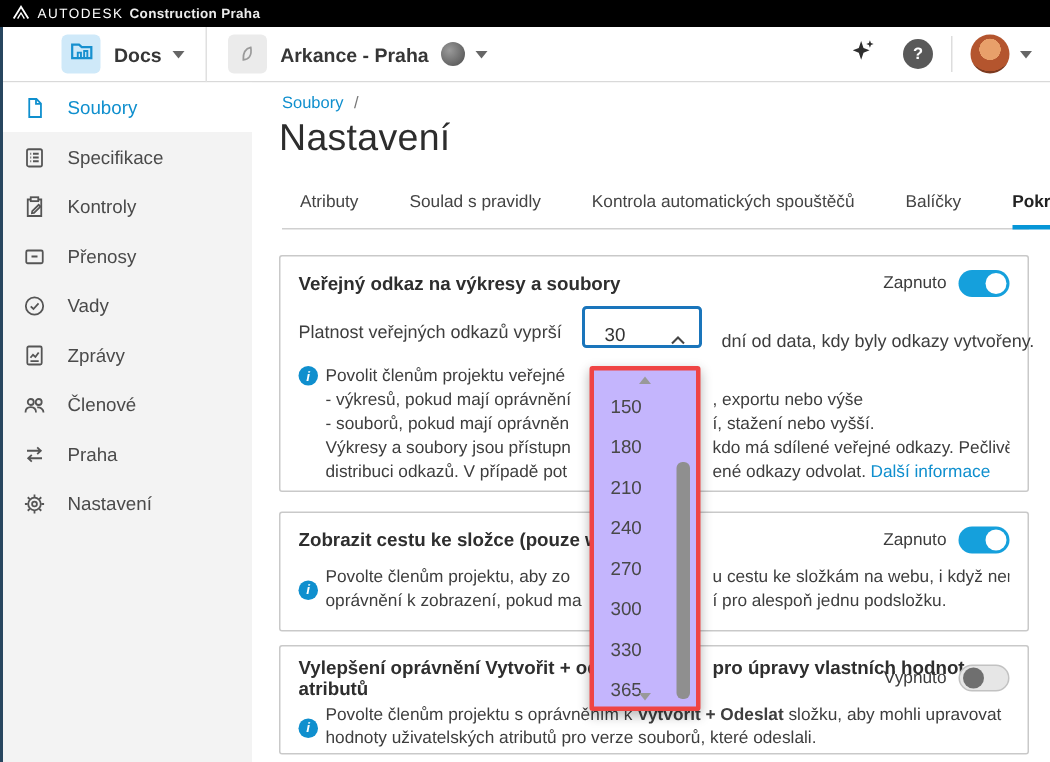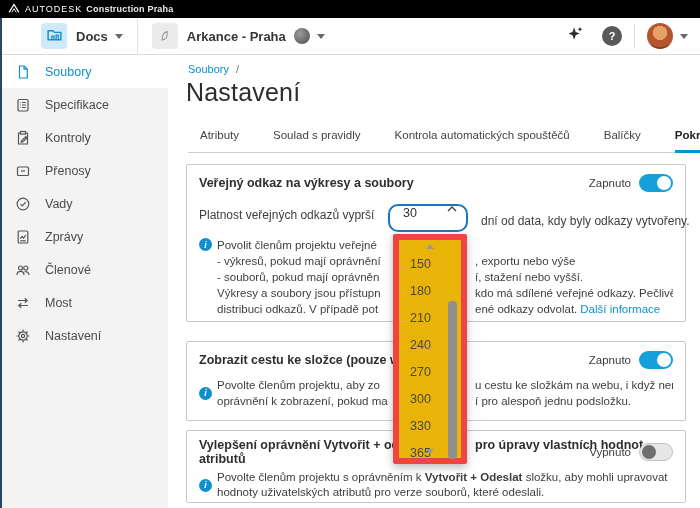--- a/index.html
+++ b/index.html
@@ -53,21 +53,21 @@
   .breadcrumb .bc-sep { color:#777; margin-left:4px; }
   .page-title { position:absolute; left:18px; top:23px; font-size:25px; color:#2d2d2d; font-weight:500; letter-spacing:.2px; }
 
   .tabs { position:absolute; left:20px; top:74px; width:498px; display:flex; gap:22px;
           border-bottom:1px solid #d0d0d0; }
   .tab { font-size:11.5px; color:#444; padding-bottom:9px; cursor:pointer; white-space:nowrap;margin-left:12px; }
   .tab.active { font-weight:bold; color:#222; border-bottom:3px solid #0696d7; margin-bottom:-1px; }
 
   .card { position:absolute; left:18px; width:500px; background:#fff; border:1px solid #c9c9c9;
           border-radius:2px; padding:9px 12px; }
-  .card1 { top:109px; height:158px; }
+  .card1 { top:115px; height:158px; }
   .card2 { top:286px; height:80px; }
   .card3 { top:375px; height:73px; padding-top:7px; }
   .card-head { display:flex; justify-content:space-between; align-items:center; }
   .card-title { font-size:12.5px; font-weight:bold; color:#2e2e2e; line-height:14px; }
   .toggle-wrap { display:flex; align-items:center; gap:8px; font-size:11.5px; color:#3c3c3c; flex:none; }
   .toggle { position:relative; width:34px; height:18px; border-radius:9px; cursor:pointer; }
   .toggle.on { background:#15a0dc; }
   .toggle.on .knob { position:absolute; right:2px; top:2px; width:14px; height:14px; border-radius:50%; background:#fff; }
   .toggle.off { background:#e6e6e6; border:1px solid #c2c2c2; }
   .toggle.off .knob { position:absolute; left:2px; top:1px; width:14px; height:14px; border-radius:50%; background:#6f6f6f; }
@@ -86,26 +86,26 @@
   .line { position:relative; height:16px; line-height:16px; white-space:nowrap; overflow:hidden; }
   .line .post { position:absolute; left:258px; top:0; white-space:nowrap; }
   .link { color:#0f8fce; cursor:pointer; margin-left:3px; }
 
   .t3-line1 { position:relative; height:14px; line-height:14px; white-space:nowrap; }
   .t3-line1 .post { position:absolute; left:276px; top:0; }
   .info-par { max-width:456px; line-height:15px; }
 
   
   .select-box { position:absolute; left:388px; top:204px; width:80px; height:28px; background:#fff;
-                border:2px solid #1a75bb; border-radius:10px; display:flex; align-items:flex-start;
+                border:2px solid #1a75bb; border-radius:3px; display:flex; align-items:flex-end;
                 font-size:12.5px; color:#333; z-index:30; cursor:pointer; }
   .select-box .val { margin-left:13px; }
   .select-box svg { margin-left:auto; margin-right:9px; }
-  .dropdown-panel { position:absolute; left:393px; top:234px; width:74px; height:230px; background:#eab308;
-                    border:6px solid #ef4444; border-radius:2px; box-shadow:0 3px 8px rgba(0,0,0,.28);
+  .dropdown-panel { position:absolute; left:393px; top:244px; width:74px; height:230px; background:#c4b5fd;
+                    border:3px solid #ef4444; border-radius:2px; box-shadow:0 3px 8px rgba(0,0,0,.28);
                     z-index:29; }
   .opt { height:27px; display:flex; align-items:center; padding-left:11px; font-size:12.5px; color:#484848; cursor:pointer; }
   .opts { position:absolute; top:10px; left:0; right:0; }
   .scroll-up { position:absolute; top:4px; left:50%; margin-left:-4px; width:0; height:0;
                border-left:4px solid transparent; border-right:4px solid transparent; border-bottom:5px solid #999; }
   .scroll-down { position:absolute; bottom:4px; left:50%; margin-left:-4px; width:0; height:0;
                border-left:4px solid transparent; border-right:4px solid transparent; border-top:5px solid #999; }
   .sb-thumb { position:absolute; right:4px; top:61px; width:9px; height:158px; background:#8f8f8f; border-radius:4px; }
 </style>
 </head>
@@ -214,21 +214,21 @@
           <path d="M2 13 c0-2.3 1.5-3.6 3.5-3.6 S9 10.7 9 13"></path>
           <path d="M9.8 9.6 c2-.3 4.2 1 4.2 3.4"></path>
         </svg>
       <span class="lbl">Členové</span>
     </div>
     <div class="si">
       <svg viewBox="0 0 16 16">
           <path d="M3 5.5 h9 M9.8 3.3 L12.2 5.5 L9.8 7.7"></path>
           <path d="M13 10.5 h-9 M6.2 8.3 L3.8 10.5 L6.2 12.7"></path>
         </svg>
-      <span class="lbl">Most</span>
+      <span class="lbl">Praha</span>
     </div>
     <div class="si">
       <svg viewBox="0 0 16 16">
           <circle cx="8" cy="8" r="4.2"></circle>
           <circle cx="8" cy="8" r="1.6"></circle>
           <path d="M8 1.6 V3.4 M8 12.6 V14.4 M1.6 8 H3.4 M12.6 8 H14.4 M3.5 3.5 L4.8 4.8 M11.2 11.2 L12.5 12.5 M3.5 12.5 L4.8 11.2 M11.2 4.8 L12.5 3.5"></path>
         </svg>
       <span class="lbl">Nastavení</span>
     </div>
   </div>

